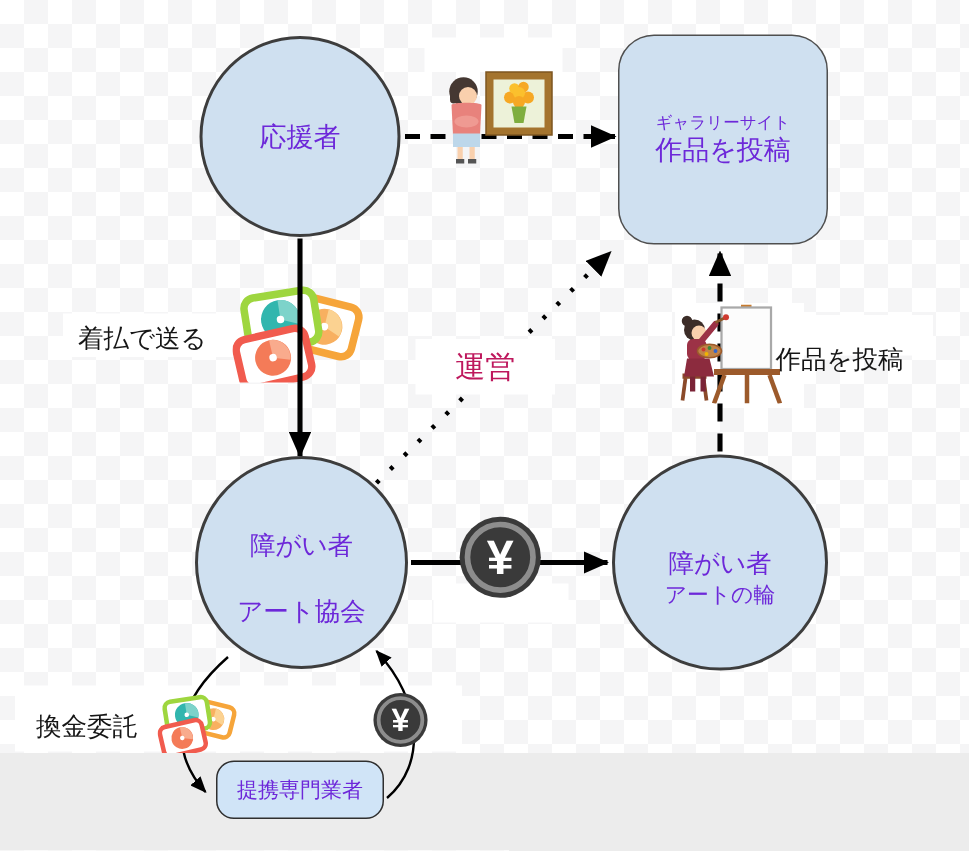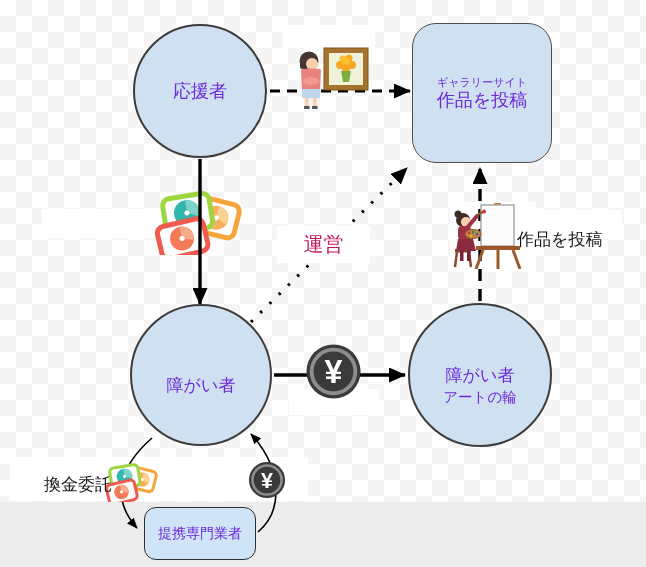--- a/index.html
+++ b/index.html
@@ -89,28 +89,29 @@
     <span class="t18">応援者</span>
   </div>
 
   <div class="abs node rounded" style="left:412px;top:23px;width:140px;height:140px;">
     <span class="t11">ギャラリーサイト</span>
     <span class="t18">作品を投稿</span>
   </div>
 
   <div class="abs node circle" style="left:130px;top:304px;width:142px;height:142px;">
     <span class="t17">障がい者</span>
+    <span class="t17">アート協会</span>
   </div>
 
   <div class="abs node circle" style="left:408px;top:303px;width:144px;height:144px;">
     <span class="t17">障がい者</span>
     <span class="t14">アートの輪</span>
   </div>
 
-  <div class="abs node small-rounded" style="left:144px;top:507px;width:112px;height:53px;align-items:center;">
+  <div class="abs node small-rounded" style="left:144px;top:507px;width:112px;height:39px;align-items:center;">
     <span>提携専門業者</span>
   </div>
 
   <svg class="abs icon-over" style="left:296px;top:45px;" width="74" height="68" viewBox="0 0 74 68">
     <rect x="28" y="3" width="44" height="42" fill="#a4742e" stroke="#7d5620" stroke-width="1"></rect>
     <rect x="33" y="8" width="34" height="32" fill="#edf2d9"></rect>
     <circle cx="44" cy="20" r="4" fill="#f6a824"></circle>
     <circle cx="56" cy="20" r="4" fill="#f6a824"></circle>
     <circle cx="47" cy="14" r="3.5" fill="#fbc02d"></circle>
     <circle cx="53" cy="13" r="3.5" fill="#f6a824"></circle>
@@ -182,17 +183,18 @@
       <circle cx="32" cy="24" r="2.5" fill="#ffffff"></circle>
     </g>
     <g transform="rotate(-13 29 49)">
       <rect x="4" y="33" width="47" height="33" rx="7" fill="#ffffff" stroke="#f15b4e" stroke-width="5"></rect>
       <circle cx="27" cy="49" r="12" fill="#f47b58"></circle>
       <path d="M27,49 L27,37 A12 12 0 0 1 38,53 Z" fill="#f9ab8d"></path>
       <circle cx="27" cy="49" r="2.5" fill="#ffffff"></circle>
     </g>
   </svg>
 
+  <div class="abs lbl" style="left:52px;top:214px;">着払で送る</div>
   <div class="abs lbl-box" style="left:277px;top:226px;width:93px;height:37px;">運営</div>
   <div class="abs lbl" style="left:517px;top:213px;margin-top:15px;">作品を投稿</div>
-  <div class="abs lbl" style="left:24px;top:473px;margin-left:20px;">換金委託</div>
+  <div class="abs lbl" style="left:24px;top:473px;">換金委託</div>
 
 </div>
 
 </body></html>

